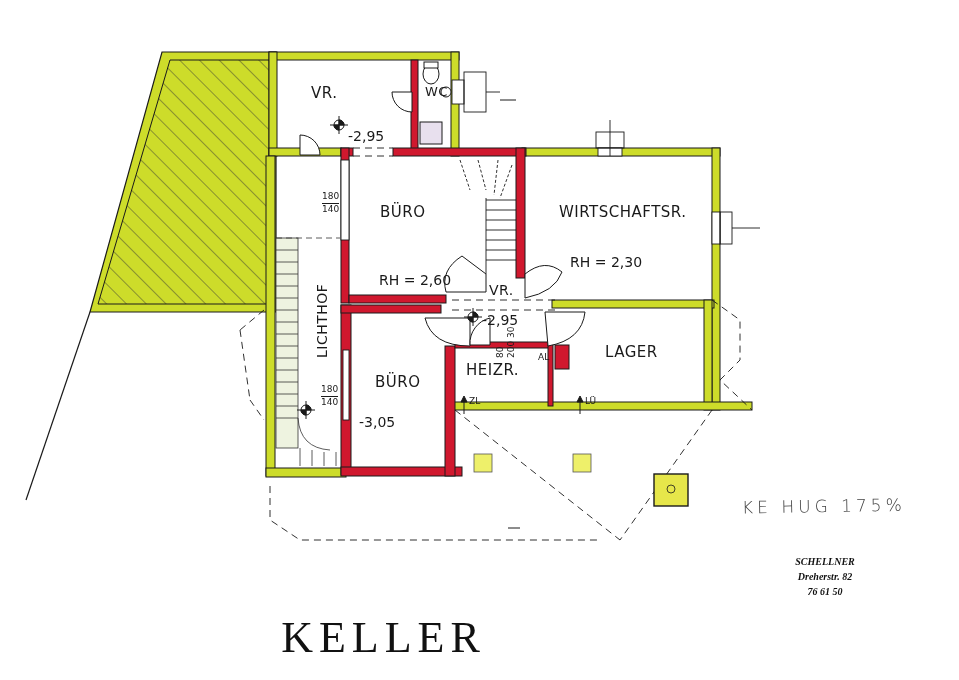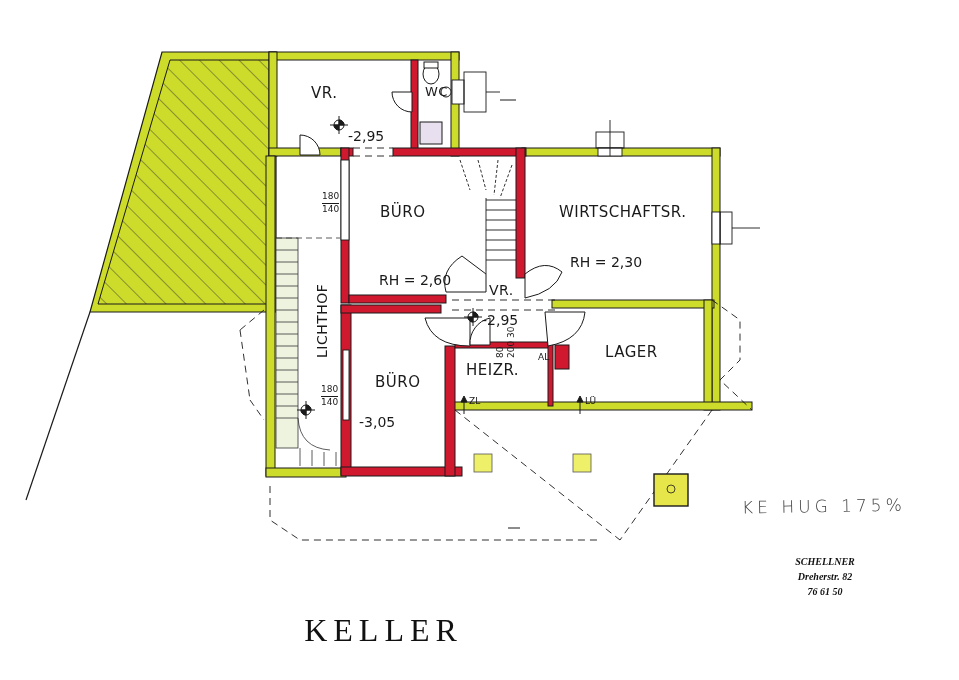--- a/index.html
+++ b/index.html
@@ -2,21 +2,21 @@
 <html><head>
 <meta charset="utf-8">
 <style>
   html, body { margin: 0; padding: 0; background: #ffffff; }
   body { width: 959px; height: 680px; position: relative; overflow: hidden; font-family: "DejaVu Sans", sans-serif; }
   #plan { position: absolute; left: 0; top: 0; width: 959px; height: 680px; }
   .lbl { position: absolute; color: #1a1a1a; white-space: nowrap; font-family: "DejaVu Sans", sans-serif; }
   .room { font-size: 15px; letter-spacing: 0.5px; }
   .small { font-size: 14px; }
   .tiny { font-size: 9px; }
-  .title { position: absolute; left: 0; width: 767px; top: 612px; text-align: center; font-family: "Liberation Serif", "DejaVu Serif", serif; font-size: 32px; letter-spacing: 6px; color: #111; }
+  .title { position: absolute; left: 0; width: 767px; top: 612px; text-align: center; font-family: "Liberation Serif", "DejaVu Serif", serif; font-size: 44px; letter-spacing: 6px; color: #111; }
   .stamp { position: absolute; left: 770px; top: 554px; font-family: "Liberation Serif", "DejaVu Serif", serif; font-style: italic; font-weight: bold; font-size: 10px; line-height: 15px; color: #111; text-align: center; width: 110px; }
   .hand { position: absolute; left: 742px; top: 496px; font-family: "DejaVu Sans", sans-serif; font-size: 17px; color: #444; letter-spacing: 4px; font-weight: lighter; transform: rotate(-1deg); }
   .vert { position: absolute; transform-origin: left top; }
 </style>
 </head>
 <body>
 
 <svg id="plan" viewBox="0 0 959 680" xmlns="http://www.w3.org/2000/svg">
   <defs>
     <pattern id="hatch" width="14" height="14" patternUnits="userSpaceOnUse" patternTransform="rotate(-45)">

